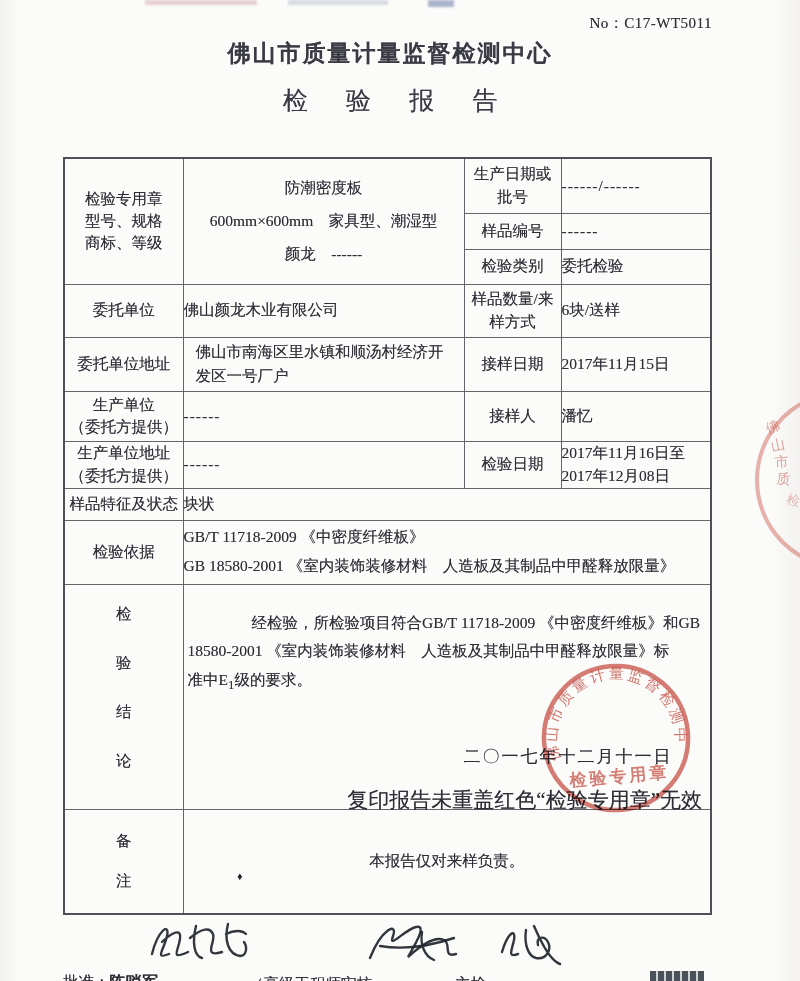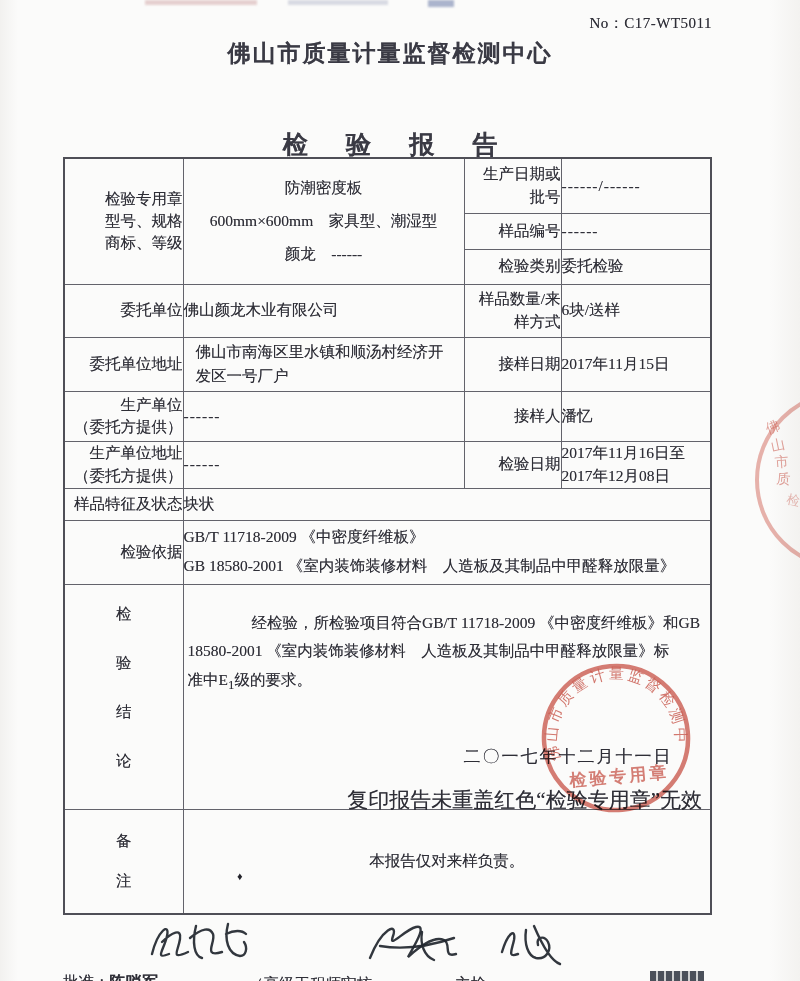--- a/index.html
+++ b/index.html
@@ -12,36 +12,36 @@
     position:relative;width:800px;height:981px;overflow:hidden;
     background:linear-gradient(90deg,#f2f1ef 0,#fbfbfa 18px,#fbfbfa 770px,#f3f2f0 100%);
     color:#2e2e36;
   }
   .soft{ text-shadow:0 0 .5px rgba(46,46,60,.55); }
   
   .no-line{position:absolute;top:14px;right:88px;font-size:15px;letter-spacing:.5px;}
   .org-title{position:absolute;top:38px;left:0;width:780px;text-align:center;
     font-size:23px;font-weight:bold;letter-spacing:2px;color:#3a3a44;}
   .report-title{position:absolute;top:84px;left:0;width:780px;text-align:center;
-    font-size:25px;font-weight:bold;letter-spacing:16px;text-indent:16px;color:#3a3a44;margin-top:44px;}
+    font-size:25px;font-weight:normal;letter-spacing:16px;text-indent:16px;color:#3a3a44;}
   .form-row{position:absolute;top:136px;left:0;width:800px;height:20px;font-size:15px;}
   .form-no{position:absolute;left:63px;top:0;}
   .page-info{position:absolute;right:92px;top:2px;letter-spacing:1px;}
   
   table.main{
     position:absolute;left:63px;top:157px;width:647px;
     border-collapse:collapse;table-layout:fixed;
     font-size:15.5px;color:#2e2e36;
   }
   table.main td{
     border:1px solid #63636b;padding:0;vertical-align:middle;
     line-height:1.45;
   }
   table.main{border:2px solid #4f4f57;}
-  td.lab{text-align:right;}
+  td.lab{text-align:center;}
   td.val{text-align:left;padding-left:12px;}
   td.ctr{text-align:center;}
   .line{display:block;}
   .dash{letter-spacing:1px;}
   .addr{display:block;padding:2px 10px 2px 12px;line-height:1.55;}
   .concl-cell{position:relative;vertical-align:top !important;}
   .concl-par{padding:24px 10px 0 4px;}
   .concl-line{display:block;white-space:nowrap;line-height:28.5px;}
   .concl-line.first{padding-left:64px;}
   .concl-date{position:absolute;left:280px;top:160px;font-size:17px;letter-spacing:2px;}

